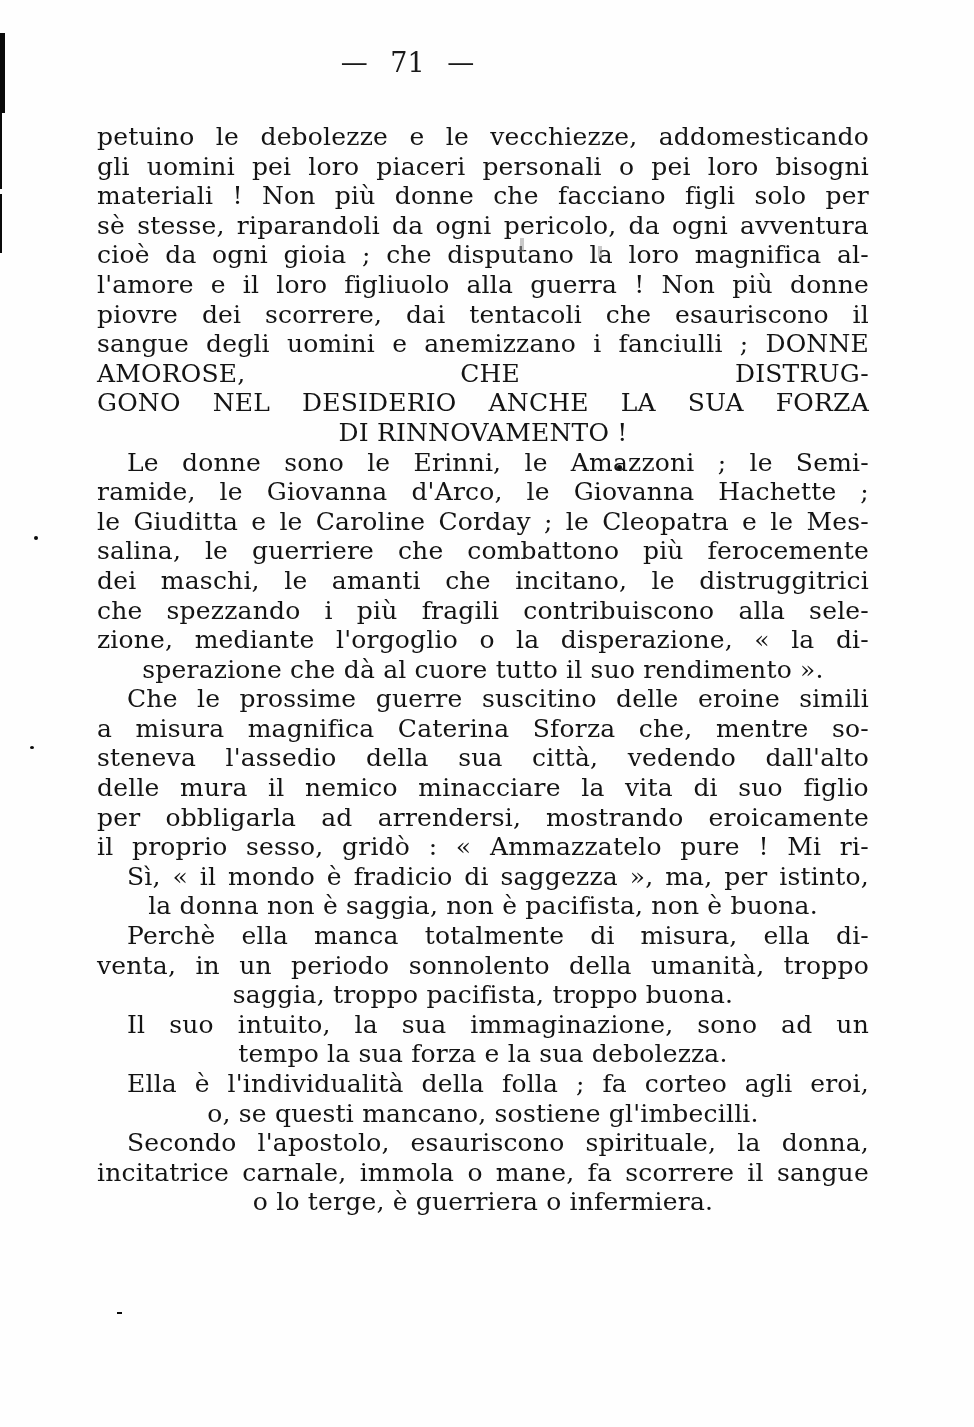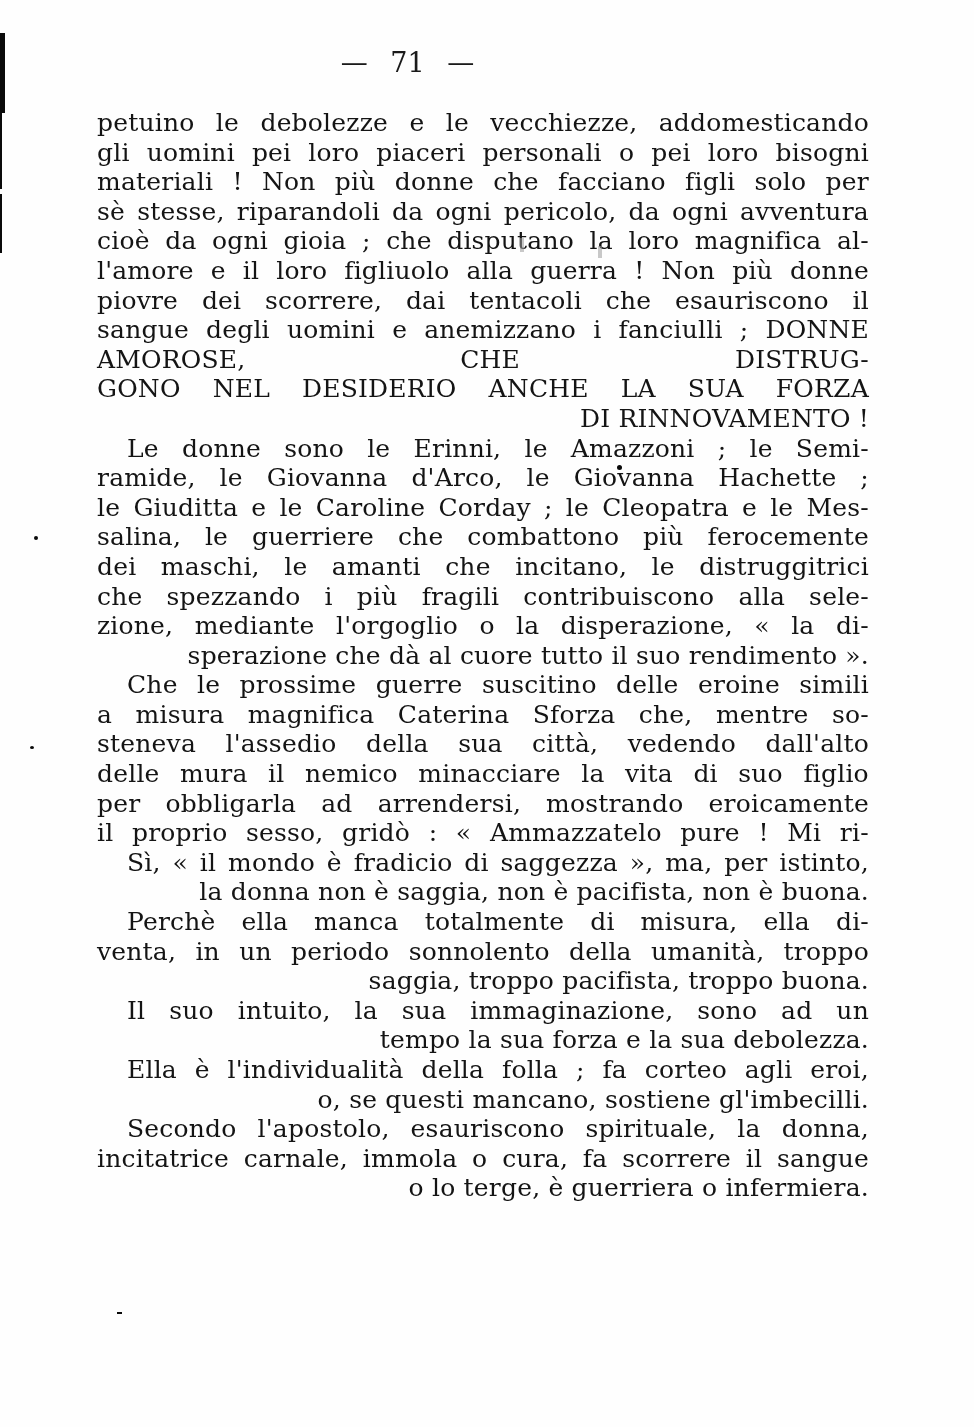--- a/index.html
+++ b/index.html
@@ -22,39 +22,39 @@
     left: 0;
     width: 789px;
     text-align: center;
     font-size: 27px;
     word-spacing: 14px;
     color: #1a1a1a;
     margin-left: 13px;
   }
   #text-block {
     position: absolute;
-    top: 108px;
+    top: 122px;
     left: 97px;
     width: 772px;
   }
   .paragraph { margin: 0; }
   .paragraph.gap-before { }
   .line {
     height: 29.6px;
     font-size: 25px;
     line-height: 29.6px;
     white-space: nowrap;
     letter-spacing: 0.2px;
   }
   .line.just {
     display: flex;
     justify-content: space-between;
   }
   .line.indent { padding-left: 30px; }
-  .line.last { text-align: right; }
+  .line.last { text-align: center; }
   
   .artifact {
     position: absolute;
     background: #0a0a0a;
   }
   #bar-1 { left: 0; top: 33px;  width: 5px; height: 80px; }
   #bar-2 { left: 0; top: 113px; width: 2px; height: 76px; }
   #bar-3 { left: 0; top: 194px; width: 2px; height: 59px; }
   .speck { border-radius: 50%; }
   #speck-1 { left: 34px;  top: 536px;  width: 4px; height: 4px; }
@@ -404,21 +404,21 @@
           <span>esauriscono</span>
           <span>spirituale,</span>
           <span>la</span>
           <span>donna,</span>
         </div>
         <div class="line just">
           <span>incitatrice</span>
           <span>carnale,</span>
           <span>immola</span>
           <span>o</span>
-          <span>cura,</span>
+          <span>mane,</span>
           <span>fa</span>
           <span>scorrere</span>
           <span>il</span>
           <span>sangue</span>
         </div>
         <div class="line last">o lo terge, è guerriera o infermiera.</div>
       </div>
     </div>
 
   <div class="artifact" id="bar-1"></div>

